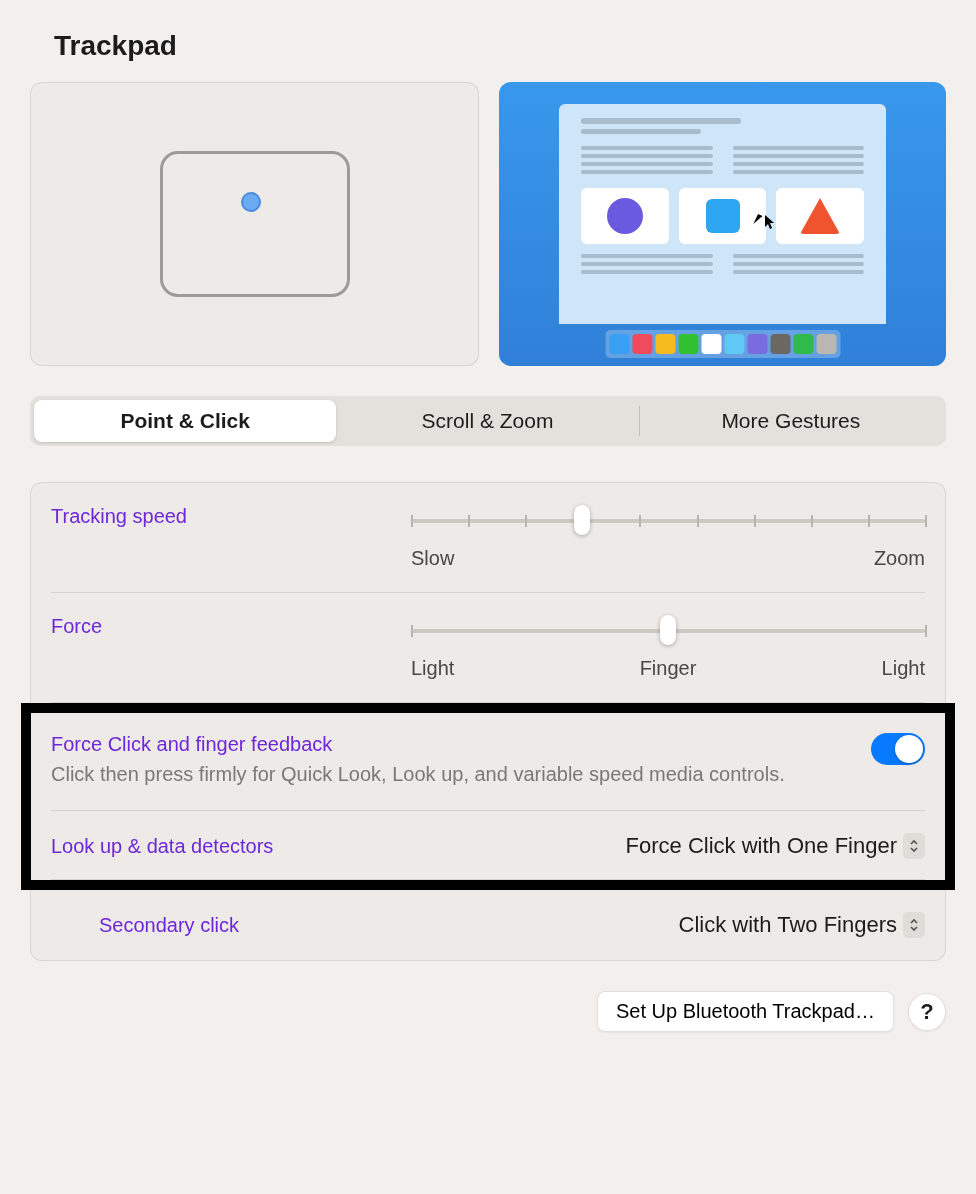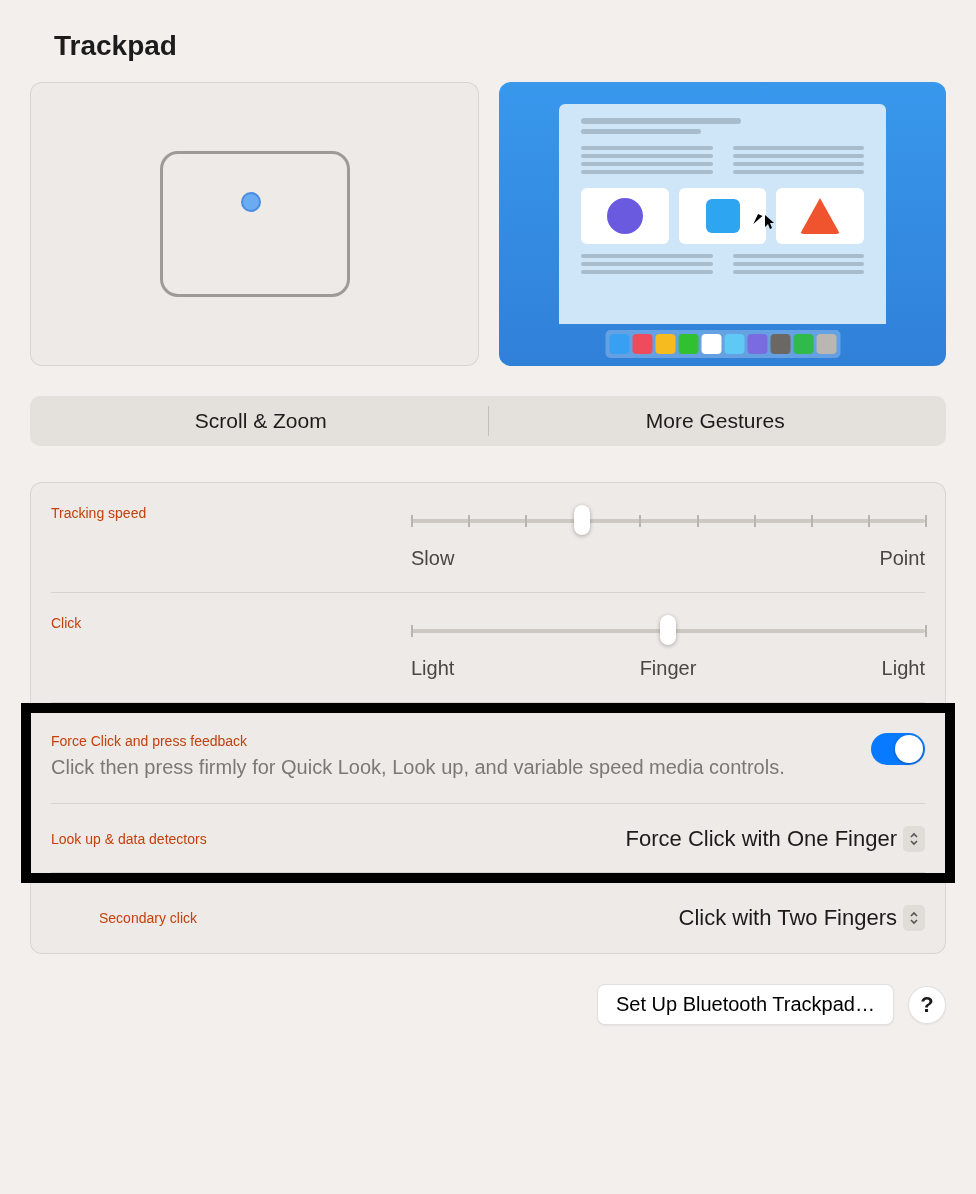--- a/index.html
+++ b/index.html
@@ -163,23 +163,23 @@
   }
   .row {
     display: flex;
     align-items: flex-start;
     padding: 22px 0;
     border-bottom: 1px solid rgba(0,0,0,0.1);
   }
   .row:last-child { border-bottom: none; }
   .row-label-col { flex: 0 0 360px; padding-right: 10px; }
   .row-label {
-    font-size: 14px;
+    font-size: 20px;
     font-weight: 400;
-    color: #c2410c;
+    color: #6d28d9;
   }
   .row-sub {
     font-size: 20px;
     color: #7c7874;
     margin-top: 4px;
     line-height: 1.4;
   }
   .row-control { flex: 1; display: flex; flex-direction: column; align-items: stretch; }
   .slider-wrap { position: relative; height: 30px; margin-top: 2px; }
   .slider-track {
@@ -358,20 +358,21 @@
         <div class="dock-icon" style="background: rgb(95, 200, 244);"></div>
         <div class="dock-icon" style="background: rgb(122, 107, 224);"></div>
         <div class="dock-icon" style="background: rgb(107, 104, 100);"></div>
         <div class="dock-icon" style="background: rgb(47, 186, 74);"></div>
         <div class="dock-icon" style="background: rgb(186, 182, 177);"></div>
       </div>
   </div>
 </div>
 
 <div class="tab-bar">
+  <div class="tab active">Point &amp; Click</div>
   <div class="tab">Scroll &amp; Zoom</div>
   <div class="tab-sep"></div>
   <div class="tab">More Gestures</div>
 </div>
 
 <div class="settings-box">
 
   <div class="row">
     <div class="row-label-col">
       <div class="row-label">Tracking speed</div>
@@ -386,28 +387,28 @@
           <div class="slider-tick" style="left: 44.4444%;"></div>
           <div class="slider-tick" style="left: 55.5556%;"></div>
           <div class="slider-tick" style="left: 66.6667%;"></div>
           <div class="slider-tick" style="left: 77.7778%;"></div>
           <div class="slider-tick" style="left: 88.8889%;"></div>
           <div class="slider-tick" style="left: 100%;"></div>
           <div class="slider-thumb" style="left: 33.3333%;"></div>
         </div>
       <div class="slider-labels">
         <span>Slow</span>
-        <span>Point</span>
+        <span>Zoom</span>
       </div>
     </div>
   </div>
 
   <div class="row">
     <div class="row-label-col">
-      <div class="row-label">Click</div>
+      <div class="row-label">Force</div>
     </div>
     <div class="row-control">
       <div class="slider-wrap" id="click-slider">
         <div class="slider-track"></div>
       <div class="slider-tick" style="left: 0%;"></div>
           <div class="slider-tick" style="left: 50%;"></div>
           <div class="slider-tick" style="left: 100%;"></div>
           <div class="slider-thumb" style="left: 50%;"></div>
         </div>
       <div class="slider-labels">
@@ -415,21 +416,21 @@
         <span class="mid">Finger</span>
         <span>Light</span>
       </div>
     </div>
   </div>
 
   <div class="highlight-frame">
 
     <div class="row">
       <div class="row-label-full">
-        <div class="row-label">Force Click and press feedback</div>
+        <div class="row-label">Force Click and finger feedback</div>
         <div class="row-sub">Click then press firmly for Quick Look, Look up, and variable speed media controls.</div>
       </div>
       <div style="padding-left:20px;">
         <div class="toggle on">
           <div class="toggle-knob"></div>
         </div>
       </div>
     </div>
 
     <div class="row align-center">

